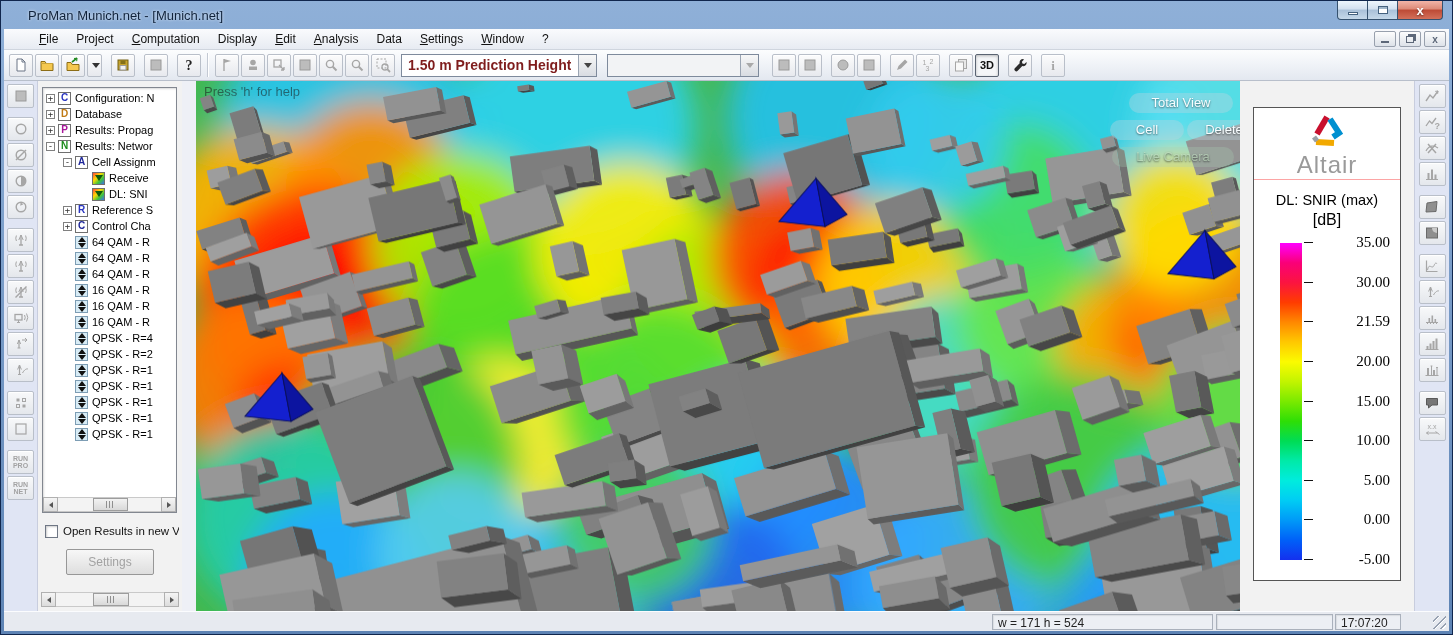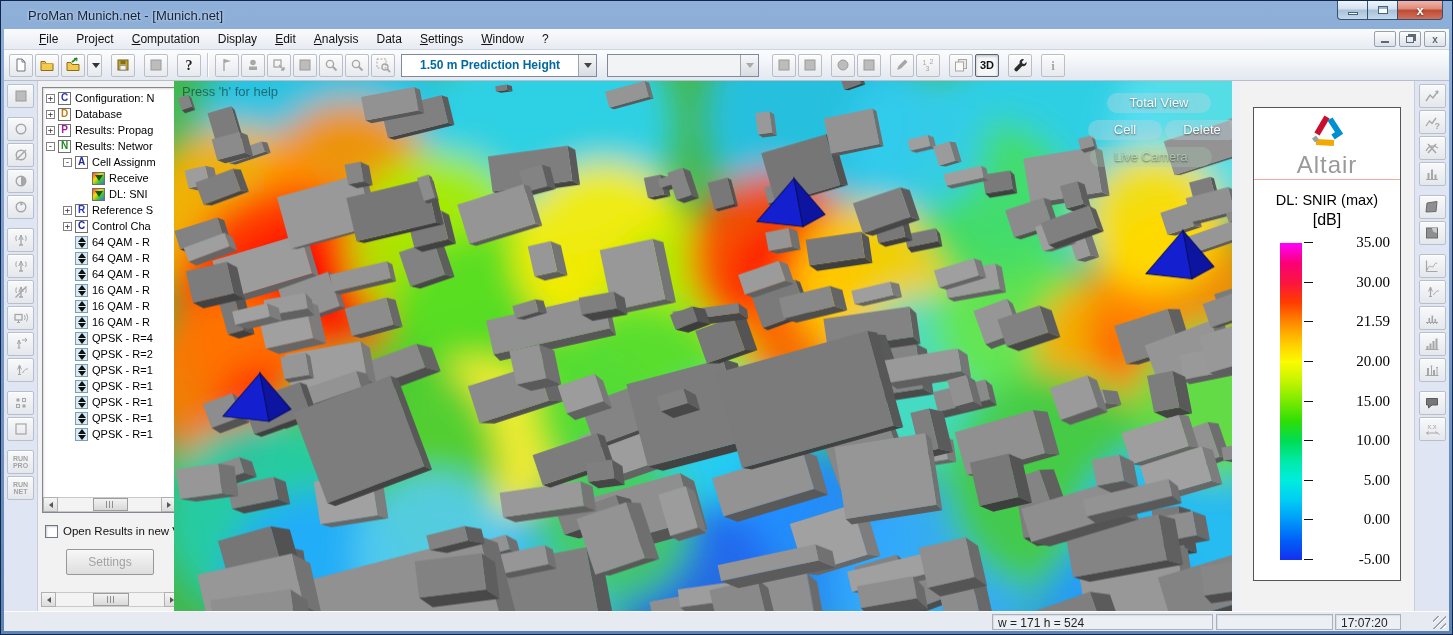--- a/index.html
+++ b/index.html
@@ -37,21 +37,21 @@
     background:linear-gradient(#fcfdfe,#e3e8f0);border-bottom:1px solid #b8bfcb;padding:0 5px;gap:2px;}
   .tbtn{width:24px;height:23px;display:grid;place-items:center;border:1px solid #b9bfc9;border-radius:2px;
     background:linear-gradient(#fcfcfc,#e7e9ee);box-shadow:inset 0 1px 0 #fff;cursor:pointer;}
   .tbtn.narrow{width:15px;}
   .tbtn.disabled{cursor:default;}
   .tbtn.pressed{background:#f4f6f8;border-color:#5a6472;box-shadow:inset 0 1px 3px rgba(0,0,0,.25);}
   .tsep{width:2px;height:24px;border-left:1px solid #c3c9d3;border-right:1px solid #fff;margin:0 4px;}
   .tgap{width:5px;}
   .combo{height:23px;width:196px;background:#fff;border:1px solid #7e8a9c;display:flex;align-items:center;
     margin:0 4px;padding-left:6px;cursor:pointer;}
-  .combo .ctext{font-size:12px;font-weight:bold;color:#0369a1;white-space:nowrap;overflow:hidden;margin-left:12px;}
+  .combo .ctext{font-size:14px;font-weight:bold;color:#7f1d1d;white-space:nowrap;overflow:hidden;}
   .combo .cbtn{margin-left:auto;width:18px;height:21px;background:linear-gradient(#f7f7f7,#d8dce2);
     border-left:1px solid #9aa4b2;display:grid;place-items:center;}
   .combo.disabled{background:#f2f3f5;width:152px;}
   .caret{width:0;height:0;border-left:4px solid transparent;border-right:4px solid transparent;border-top:5px solid #444;}
   .combo.disabled .caret{border-top-color:#a9a9a9;}
   
   .main{position:absolute;left:3px;right:3px;top:80px;bottom:23px;background:#eef0f6;}
   .vtoolbar{position:absolute;top:0;bottom:0;background:#e0e5f4;display:flex;flex-direction:column;
     align-items:center;padding-top:3px;}
   .vtoolbar.left{left:0;width:34px;border-right:1px solid #c8cdde;}
@@ -88,21 +88,21 @@
   .sgrip{width:9px;height:7px;background:repeating-linear-gradient(90deg,#8f8f8f 0 1px,transparent 1px 3px);}
   .open-results{position:absolute;left:7px;top:444px;display:flex;align-items:flex-start;gap:5px;
     font-size:11.5px;color:#111;width:134px;overflow:hidden;white-space:nowrap;}
   .checkbox{width:13px;height:13px;background:#fff;border:1px solid #6f7785;flex:none;
     box-shadow:inset 1px 1px 2px rgba(0,0,0,.2);cursor:pointer;}
   .settings-btn{position:absolute;left:28px;top:468px;width:88px;height:26px;font-size:12px;
     font-family:"Liberation Sans",sans-serif;color:#a2a2a2;background:linear-gradient(#f7f7f7,#dedede);
     border:1px solid #979797;border-radius:2px;}
   .panel-scroll{bottom:4px;left:3px;right:3px;height:15px;}
   
-  .scene{position:absolute;left:170px;width:1058px;top:0;bottom:0;overflow:hidden;background:#a16207;cursor:crosshair;}
+  .scene{position:absolute;left:192px;width:1058px;top:0;bottom:0;overflow:hidden;background:#a16207;cursor:crosshair;}
   .scene svg{position:absolute;inset:0;width:100%;height:100%;}
   .scene-help{position:absolute;left:8px;top:3px;font-size:13px;color:rgba(25,25,25,.55);}
   .scene-btn{position:absolute;height:20px;border-radius:10px;background:rgba(190,214,224,.38);
     color:#f7fdff;font-size:13px;line-height:20px;text-align:center;text-shadow:0 1px 2px rgba(0,0,0,.55);cursor:pointer;}
   .scene-btn.dim{color:rgba(205,235,205,.6);background:rgba(170,210,180,.28);}
   
   .legend-panel{position:absolute;left:1236px;width:174px;top:0;bottom:0;background:#f2f2f2;}
   .legend-box{position:absolute;left:13px;top:26px;width:148px;height:474px;background:#fff;border:1px solid #555;}
   .brand{height:72px;border-bottom:1px solid #fca5a5;display:flex;flex-direction:column;align-items:center;justify-content:center;}
   .brand-name{font-size:24px;color:#9a9a9a;letter-spacing:1px;margin-top:0px;line-height:22px;}

